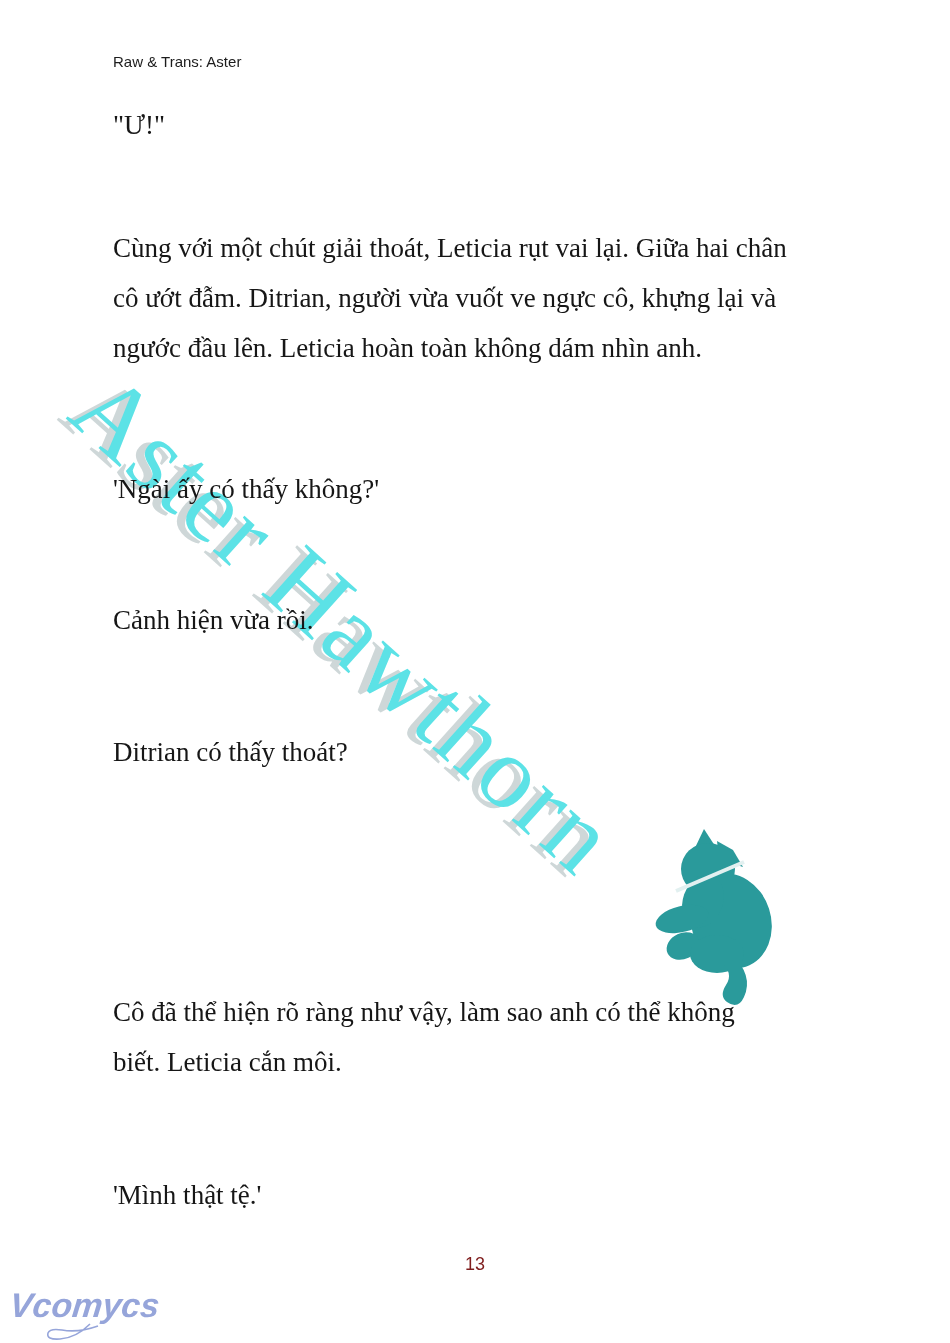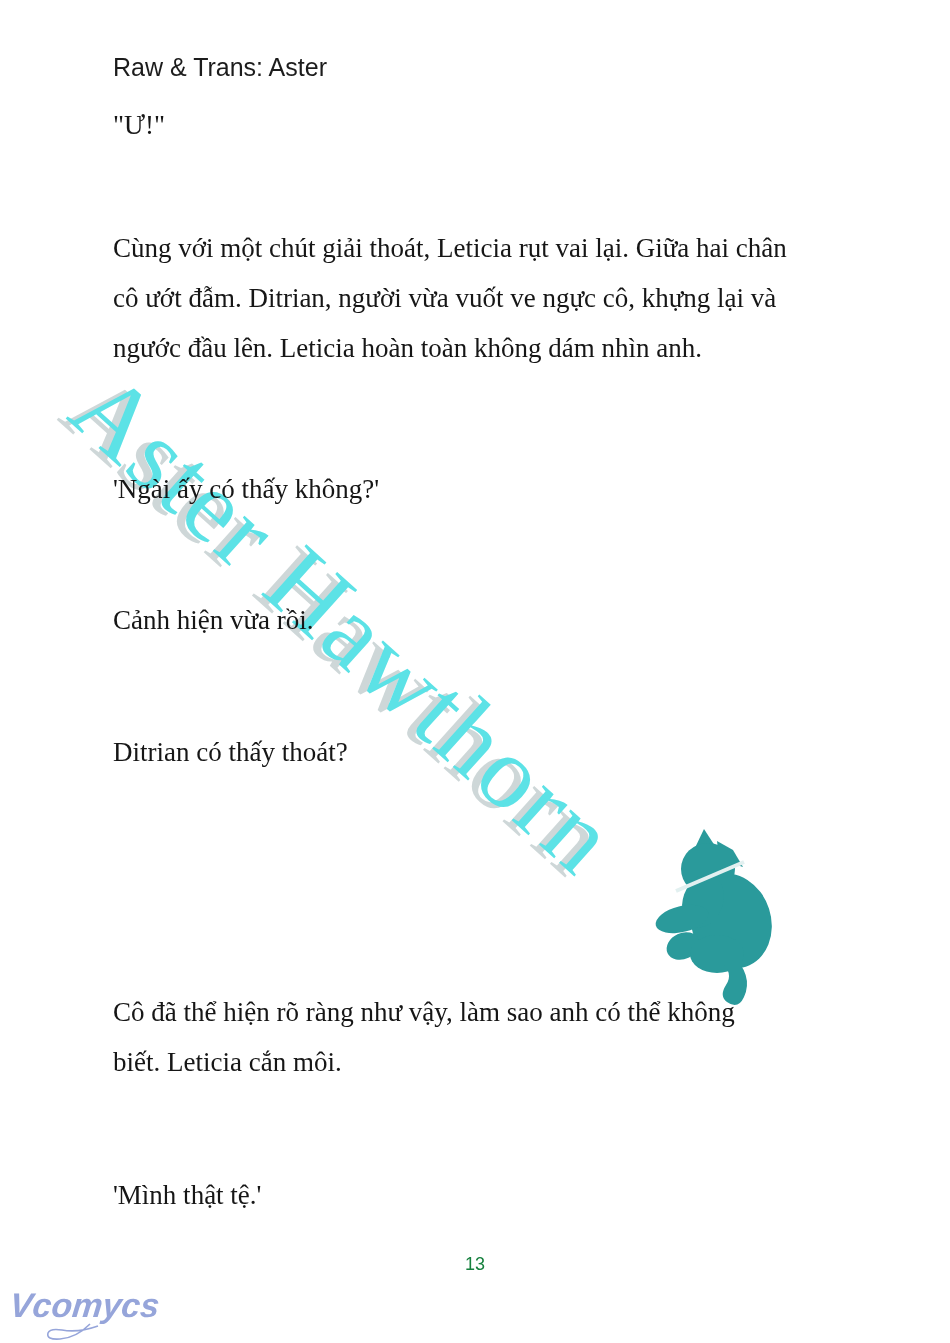--- a/index.html
+++ b/index.html
@@ -10,21 +10,21 @@
     background: #ffffff;
     overflow: hidden;
     font-family: "Liberation Serif", serif;
     color: #161616;
   }
   .credit {
     position: absolute;
     left: 113px;
     top: 53px;
     font-family: "Liberation Sans", sans-serif;
-    font-size: 25px;
+    font-size: 15px;
     color: #1c1c1c;
     z-index: 3;
   }
   .block {
     position: absolute;
     left: 113px;
     width: 800px;
     font-size: 27px;
     line-height: 50px;
     white-space: pre-line;
@@ -52,21 +52,21 @@
     z-index: 1;
   }
   .page-number {
     position: absolute;
     left: 0;
     top: 1254px;
     width: 950px;
     text-align: center;
     font-family: "Liberation Sans", sans-serif;
     font-size: 18px;
-    color: #15803d;
+    color: #7f1d1d;
     z-index: 3;
   }
   .logo {
     position: absolute;
     left: 10px;
     top: 1286px;
     z-index: 3;
     color: #96a5da;
   }
   .logo-text {

